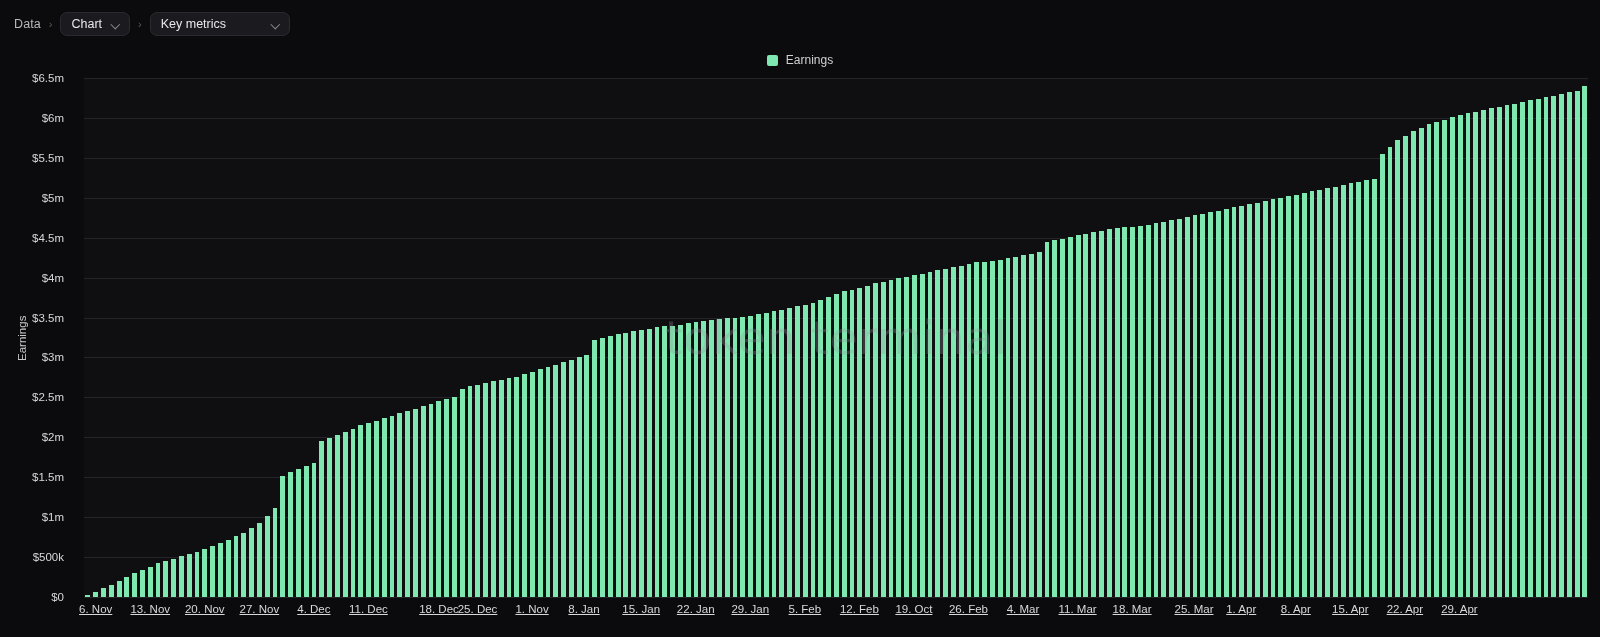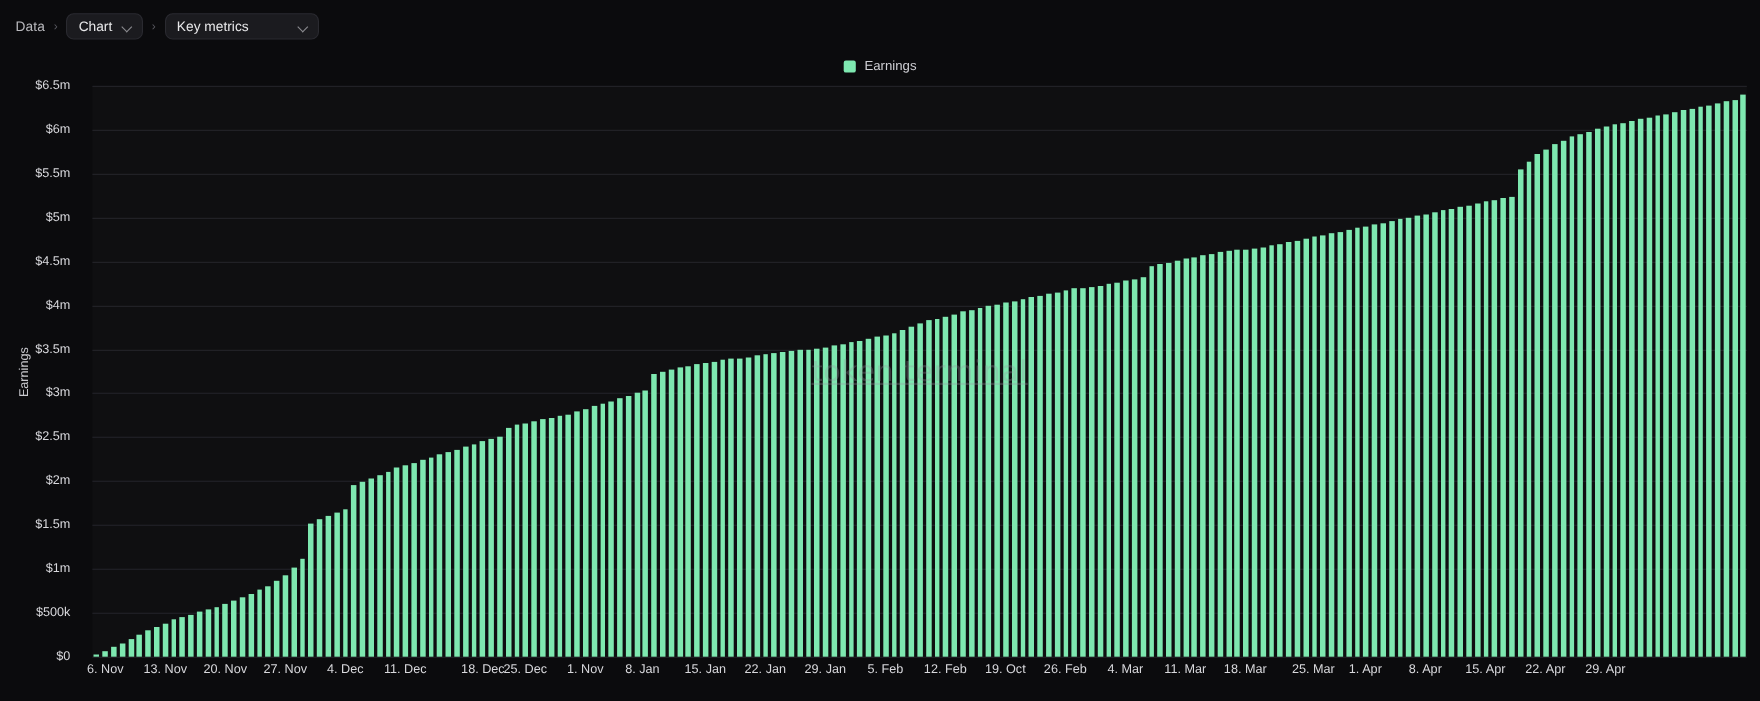--- a/index.html
+++ b/index.html
@@ -177,33 +177,33 @@
     left: 84px; top: 531px;
     width: 1504px; height: 30px;
   }
   .xtick {
     position: absolute;
     top: 6px;
     font-size: 11.5px;
     color: #d8d8dc;
     white-space: nowrap;
     transform: translateX(-50%);
+    text-decoration: underline;
   }
   #watermark {
     position: absolute;
     left: 0; top: 0; width: 100%; height: 100%;
     display: flex; align-items: center; justify-content: center;
     pointer-events: none;
   }
   #watermark span {
-    font-size: 26px;
+    font-size: 46px;
     color: rgba(150,150,158,.30);
     letter-spacing: .5px;
     font-family: "DejaVu Sans", sans-serif;
-    text-decoration: underline;
   }
 </style>
 </head>
 <body>
 
 <div id="topbar">
 
   <div id="breadcrumb">
     <span class="crumb-text">Data</span>
     <span class="crumb-sep">›</span>

